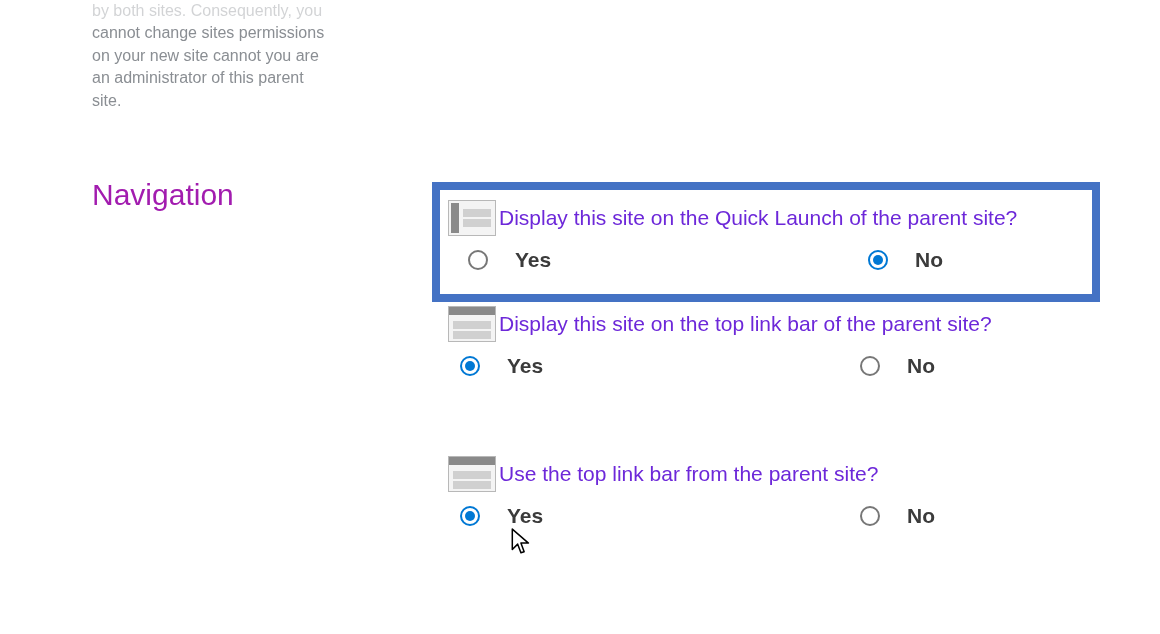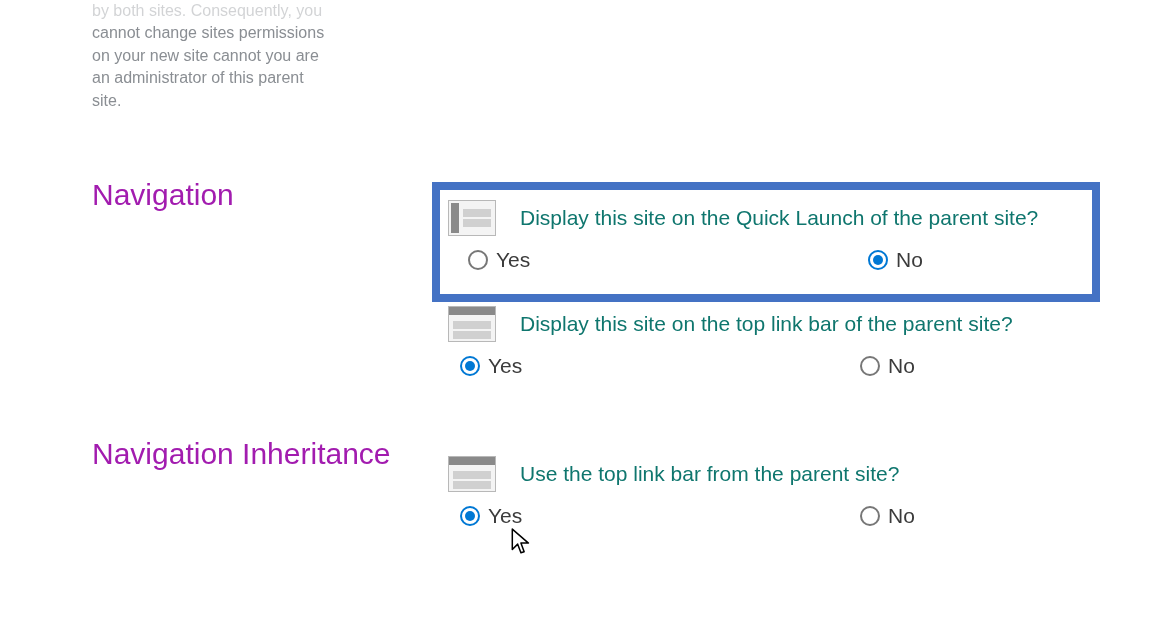--- a/index.html
+++ b/index.html
@@ -45,39 +45,39 @@
   }
 
   .highlight {
     border: 8px solid #4472c4;
     box-sizing: border-box;
   }
 
   .opt-line {
     display: flex;
     align-items: center;
-    gap: 24px;
+    gap: 3px;
     font-size: 21px;
-    color: #0f766e;
+    color: #6d28d9;
     font-weight: 300;
   }
 
   .radio-row {
     display: flex;
     align-items: center;
     margin-top: 12px;
   }
 
   .radio-row .rgroup {
     display: flex;
     align-items: center;
-    gap: 8px;
+    gap: 27px;
     font-size: 21px;
     color: #3b3b3b;
-    font-weight: 400;
+    font-weight: 700;
   }
 
   
   .radio {
     width: 20px;
     height: 20px;
     border: 2px solid #777;
     border-radius: 50%;
     box-sizing: border-box;
     display: inline-flex;
@@ -177,21 +177,20 @@
       <span class="faded">by both sites. Consequently, you</span><br>
       <span>cannot change sites permissions</span><br>
       <span>on your new site cannot you are</span><br>
       <span>an administrator of this parent</span><br>
       <span>site.</span>
     </div>
   </div>
 
   <div class="section-label" style="position:absolute; left:92px; top:178px;">Navigation</div>
 
-  <div class="section-label" style="position:absolute; left:92px; top:437px;">Navigation Inheritance</div>
 
   <div class="option-block highlight" style="left:432px; top:182px; width:668px; height:120px;">
     <div style="padding:10px 12px 0 8px;">
       <div class="opt-line">
         <span class="ql-icon"></span>
         <span>Display this site on the Quick Launch of the parent site?</span>
       </div>
       <div class="radio-row" style="padding-left:20px;">
         <div class="rgroup" style="width:400px;">
           <span class="radio"></span>

